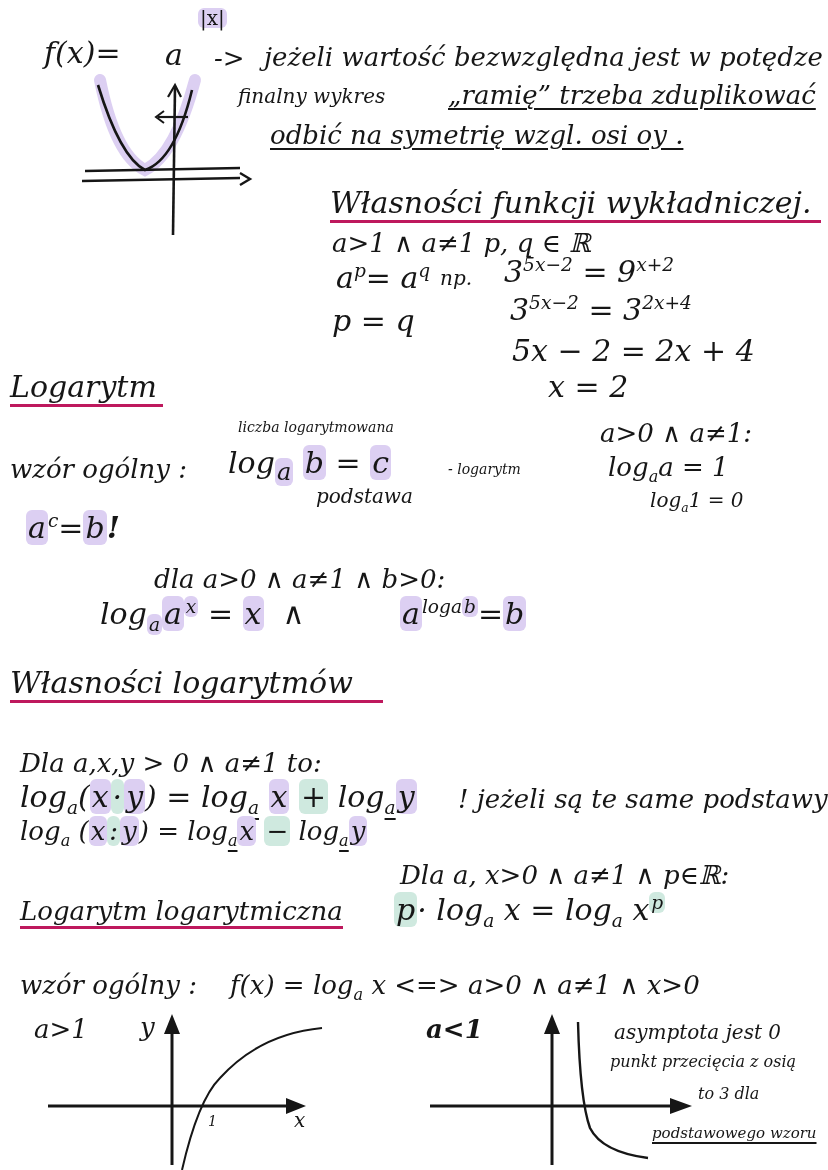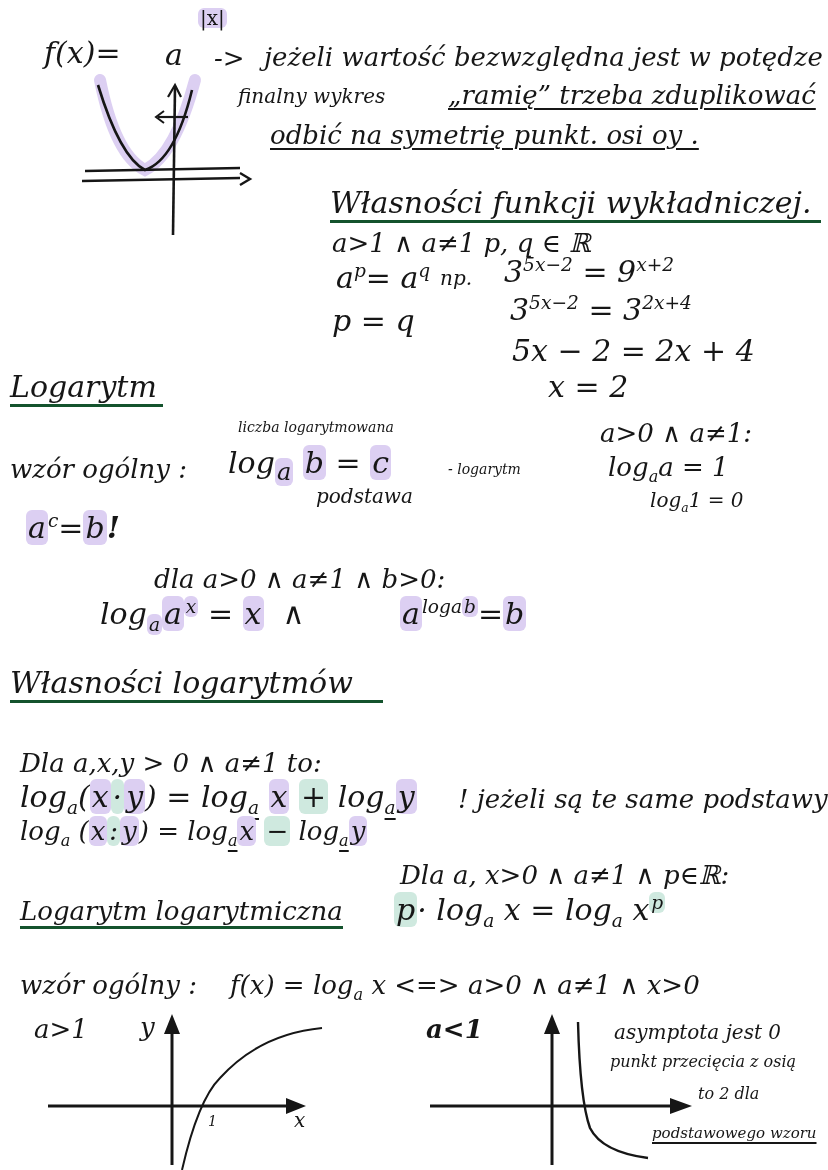--- a/index.html
+++ b/index.html
@@ -4,40 +4,40 @@
   <style>
     html, body { margin: 0; padding: 0; }
     body {
       width: 828px; height: 1170px; background: #ffffff; position: relative; overflow: hidden;
       font-family: "DejaVu Serif", serif; font-style: italic; color: #161616;
     }
     .t { position: absolute; white-space: nowrap; line-height: 1; }
     .hl { background: #dccff2; border-radius: 6px; padding: 0 2px; }
     .hg { background: #cfe9df; border-radius: 6px; padding: 0 2px; }
     .ul { text-decoration: underline; text-decoration-thickness: 2px; text-underline-offset: 4px; }
-    .ulthick { border-bottom: 3px solid #14532d; padding-bottom: 2px; }
+    .ulthick { border-bottom: 3px solid #be185d; padding-bottom: 2px; }
     sup, sub { font-size: 0.62em; }
     svg { position: absolute; overflow: visible; }
     .h { font-size: 30px; }
     .m { font-size: 26px; }
     .s { font-size: 20px; }
     .xs { font-size: 14px; }
   </style>
 </head>
 <body>
 
 <div>
   <span class="t s hl" style="left:198px; top:8px; font-style:normal;">|x|</span>
   <span class="t h" style="left:44px; top:38px;">f(x)=</span>
   <span class="t h" style="left:165px; top:40px;">a</span>
   <span class="t m" style="left:214px; top:45px;">-&gt;</span>
   <span class="t m" style="left:264px; top:44px;">jeżeli wartość bezwzględna jest w potędze</span>
   <span class="t s" style="left:238px; top:86px;">finalny wykres</span>
   <span class="t m ul" style="left:448px; top:82px;">„ramię” trzeba zduplikować</span>
-  <span class="t m ul" style="left:270px; top:122px;">odbić na symetrię punkt. osi oy .</span>
+  <span class="t m ul" style="left:270px; top:122px;">odbić na symetrię wzgl. osi oy .</span>
 
   <svg style="left:80px; top:75px;" width="200" height="170" viewBox="0 0 200 170">
     <path d="M20 5 Q 35 80 65 95 Q 95 80 115 5" fill="none" stroke="#dccff2" stroke-width="12" stroke-linecap="round"></path>
     <path d="M18 10 Q 40 82 65 95 Q 95 85 112 15" fill="none" stroke="#161616" stroke-width="2.6"></path>
     <line x1="5" y1="96" x2="160" y2="93" stroke="#161616" stroke-width="2.6"></line>
     <line x1="2" y1="106" x2="160" y2="103" stroke="#161616" stroke-width="2.6"></line>
     <path d="M160 98 l10 6 l-10 6" fill="none" stroke="#161616" stroke-width="2.4"></path>
     <line x1="93" y1="160" x2="95" y2="12" stroke="#161616" stroke-width="2.6"></line>
     <path d="M88 22 l7 -12 l6 12" fill="none" stroke="#161616" stroke-width="2.2"></path>
     <line x1="78" y1="42" x2="108" y2="42" stroke="#161616" stroke-width="2.2"></line>
@@ -151,16 +151,16 @@
     <line x1="132" y1="155" x2="132" y2="20" stroke="#161616" stroke-width="3"></line>
     <polygon points="124,24 132,4 140,24" fill="#161616"></polygon>
     <line x1="10" y1="96" x2="254" y2="96" stroke="#161616" stroke-width="3"></line>
     <polygon points="250,88 272,96 250,104" fill="#161616"></polygon>
     <path d="M158 12 Q 160 90 170 118 Q 182 142 228 148" fill="none" stroke="#161616" stroke-width="2.4"></path>
   </svg>
 
   <div>
     <span class="t xs" style="left:614px; top:1022px; font-size:20px;">asymptota jest 0</span>
     <span class="t xs" style="left:610px; top:1054px; font-size:16px;">punkt przecięcia z osią</span>
-    <span class="t xs" style="left:698px; top:1086px; font-size:16px;">to 2 dla</span>
+    <span class="t xs" style="left:698px; top:1086px; font-size:16px;">to 3 dla</span>
     <span class="t xs ul" style="left:652px; top:1126px; font-size:15px;">podstawowego wzoru</span>
   </div>
 </div>
 
 </body></html>

